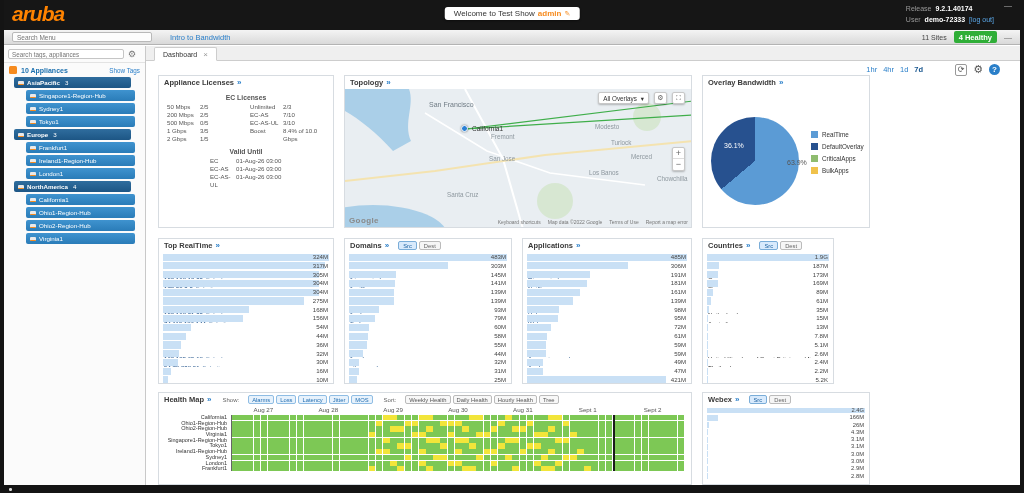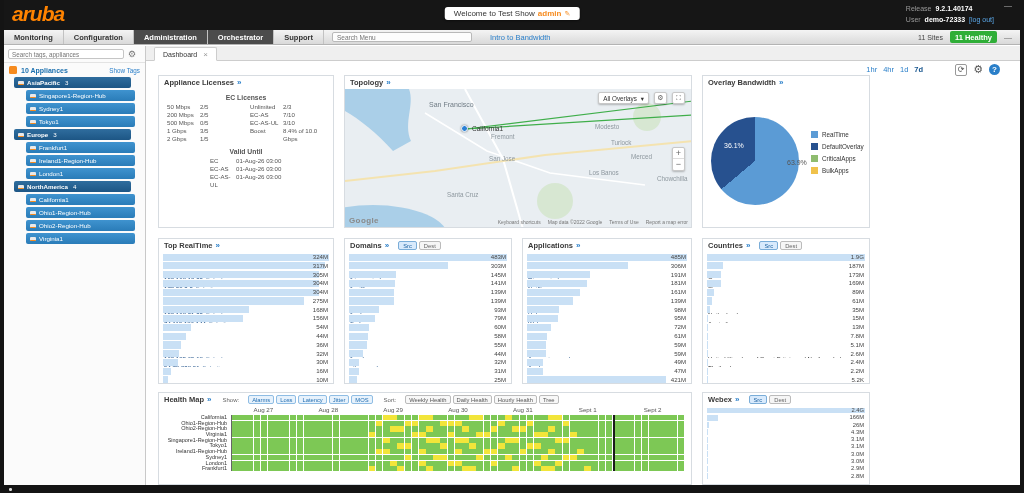--- a/index.html
+++ b/index.html
@@ -138,21 +138,21 @@
   
   .bottombar{position:absolute;left:0;right:0;bottom:0;height:8px;background:#141414;}
   .bdot{position:absolute;left:5px;top:3px;width:2.5px;height:2.5px;border-radius:50%;background:#ddd;}
   
   .panel-licenses{left:154px;top:75px;width:176px;height:153px;}
   .panel-topology{left:340px;top:75px;width:348px;height:153px;}
   .panel-overlay{left:698px;top:75px;width:168px;height:153px;}
   .panel-talkers{left:154px;top:238px;width:176px;height:146px;}
   .panel-domains{left:340px;top:238px;width:168px;height:146px;}
   .panel-apps{left:518px;top:238px;width:170px;height:146px;}
-  .panel-countries{left:698px;top:238px;width:168px;height:146px;}
+  .panel-countries{left:698px;top:238px;width:132px;height:146px;}
   .panel-health{left:154px;top:392px;width:534px;height:93px;}
   .panel-ports{left:698px;top:392px;width:168px;height:93px;}
 </style>
 </head>
 <body>
 
 <div class="screen">
 
   <div class="topbar">
     <div class="logo">aruba</div>
@@ -160,32 +160,25 @@
       <span>Welcome to Test Show</span><span class="admin">admin</span><span class="edit">✎</span>
     </div>
     <div class="session">
       <div><span class="slabel">Release</span><span class="sval">9.2.1.40174</span></div>
       <div><span class="slabel">User</span><span class="sval">demo-72333</span><span class="logout">[log out]</span></div>
     </div>
     <div class="windash">—</div>
   </div>
 
   <div class="menubar">
-    <div id="menu-items" style="display:flex;align-items:stretch;">
-        <div class="mitem">Monitoring</div>
-        <div class="mitem">Configuration</div>
-        <div class="mitem dark">Administration</div>
-        <div class="mitem dark">Orchestrator</div>
-        <div class="mitem">Support</div>
-      </div>
     <input class="msearch" placeholder="Search Menu" style="">
     <span class="intro">Intro to Bandwidth</span>
     <div class="mright">
       <span class="sites">11 Sites</span>
-      <span class="healthy">11 Healthy</span>
+      <span class="healthy">4 Healthy</span>
       <span class="mdash">—</span>
     </div>
   </div>
 
   <div class="sidebar">
     <div class="sb-search">
       <input placeholder="Search tags, appliances" style="">
       <span class="sb-gear">⚙</span>
     </div>
     <div class="sb-appl">

